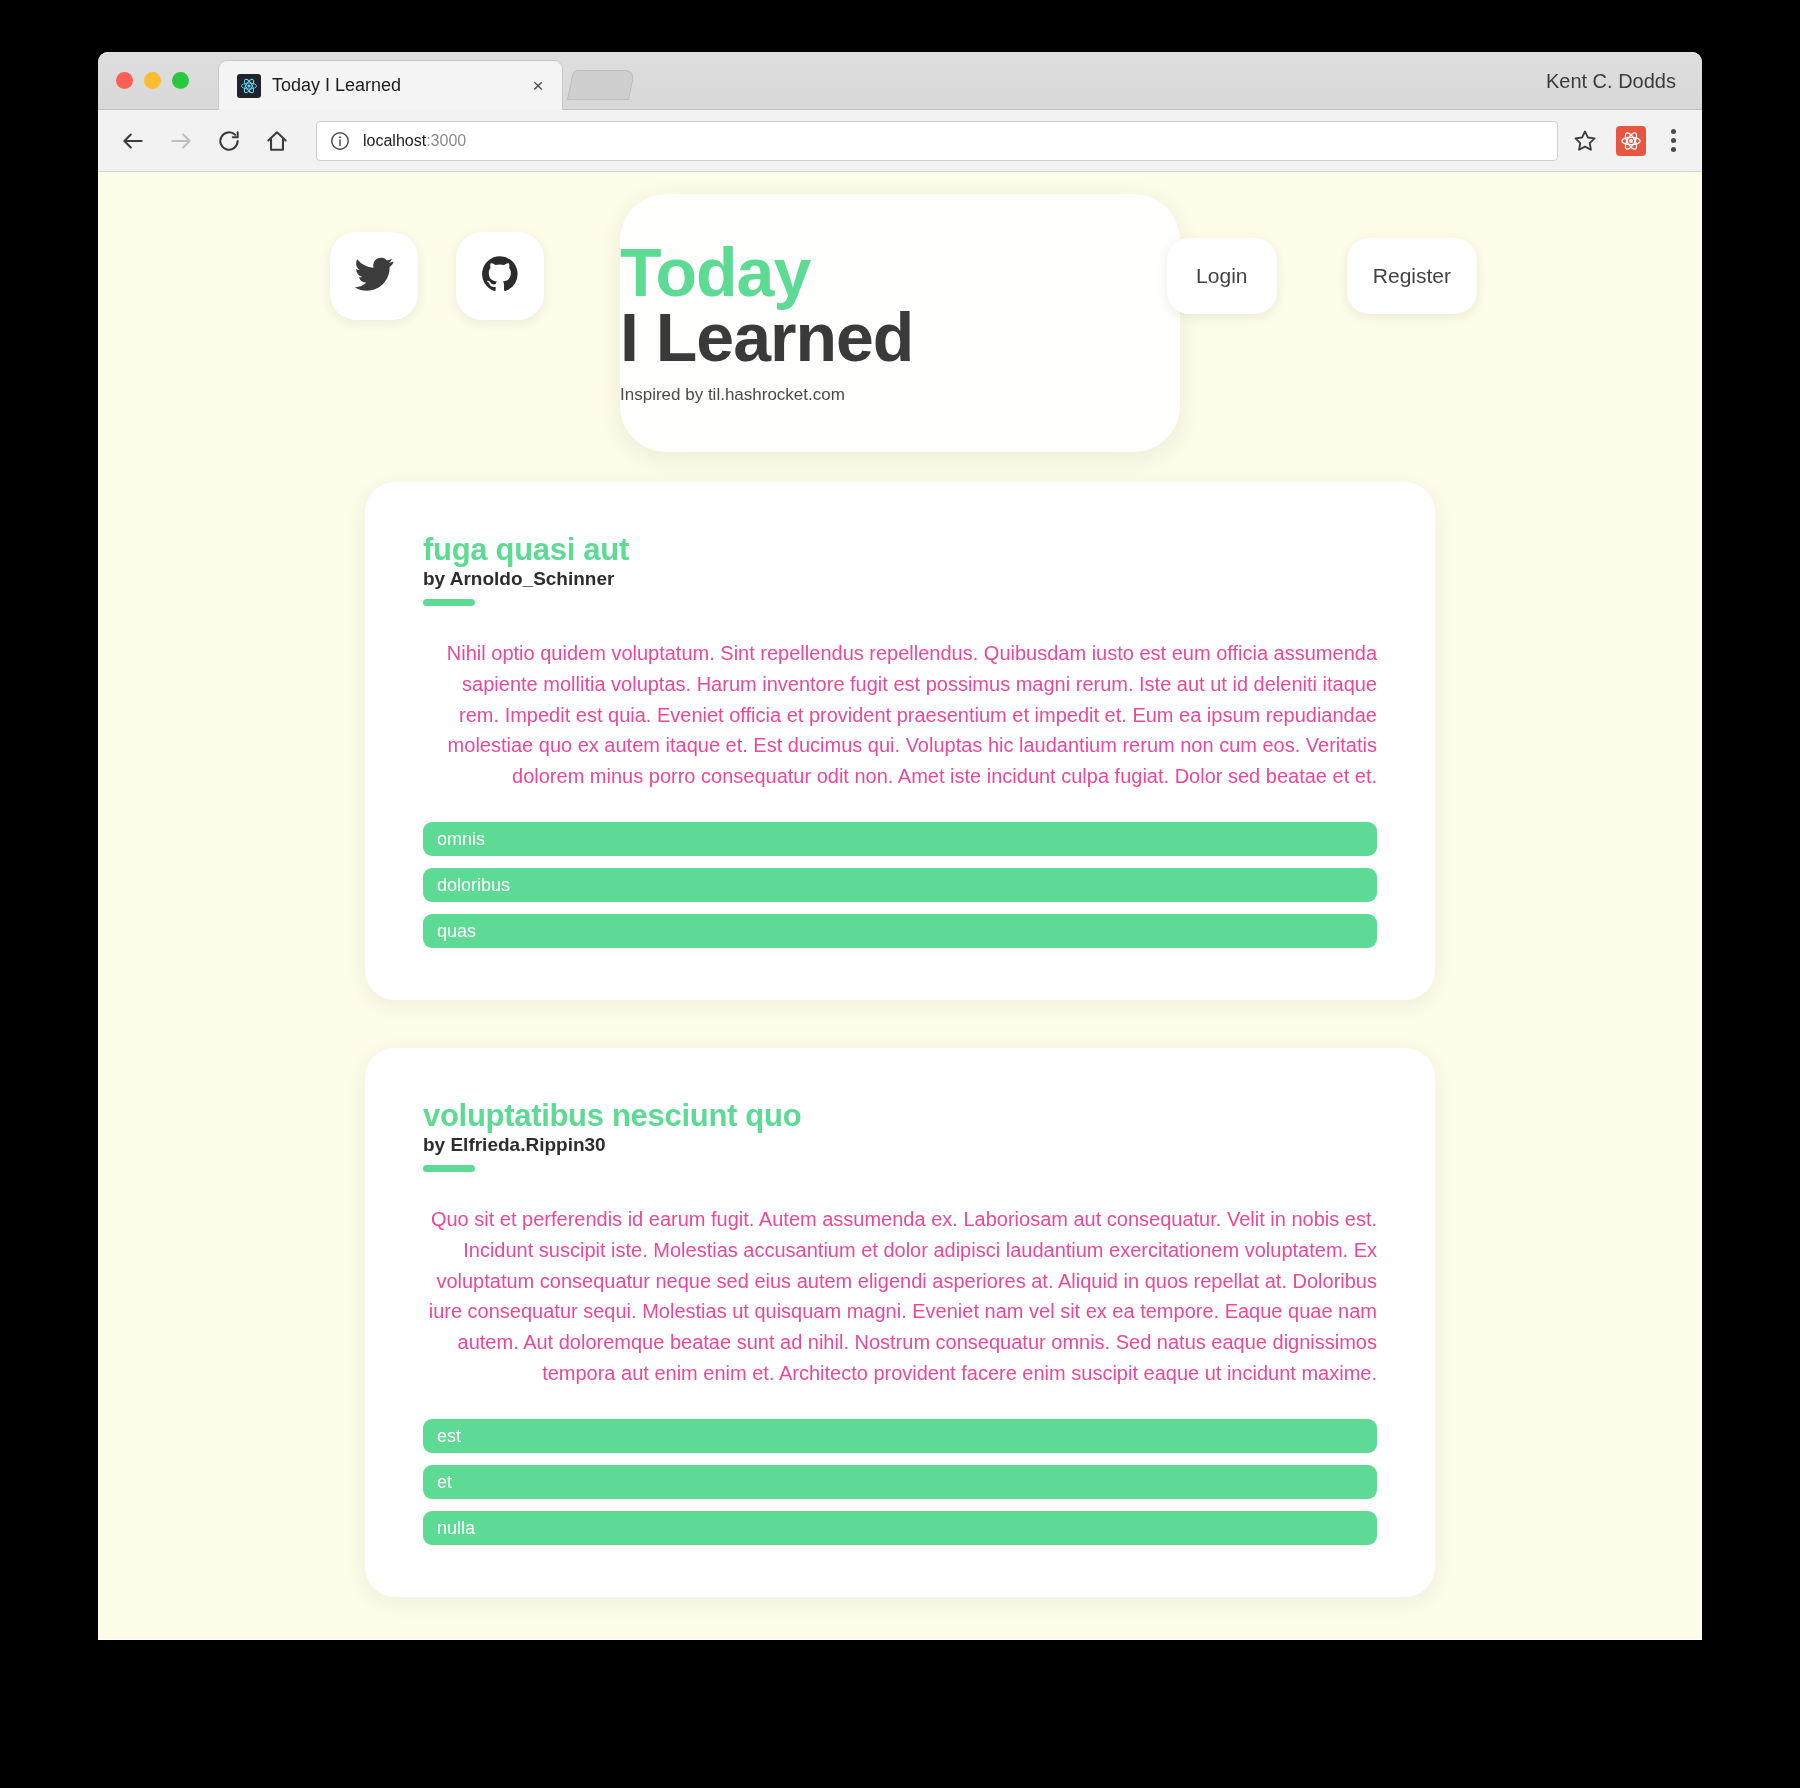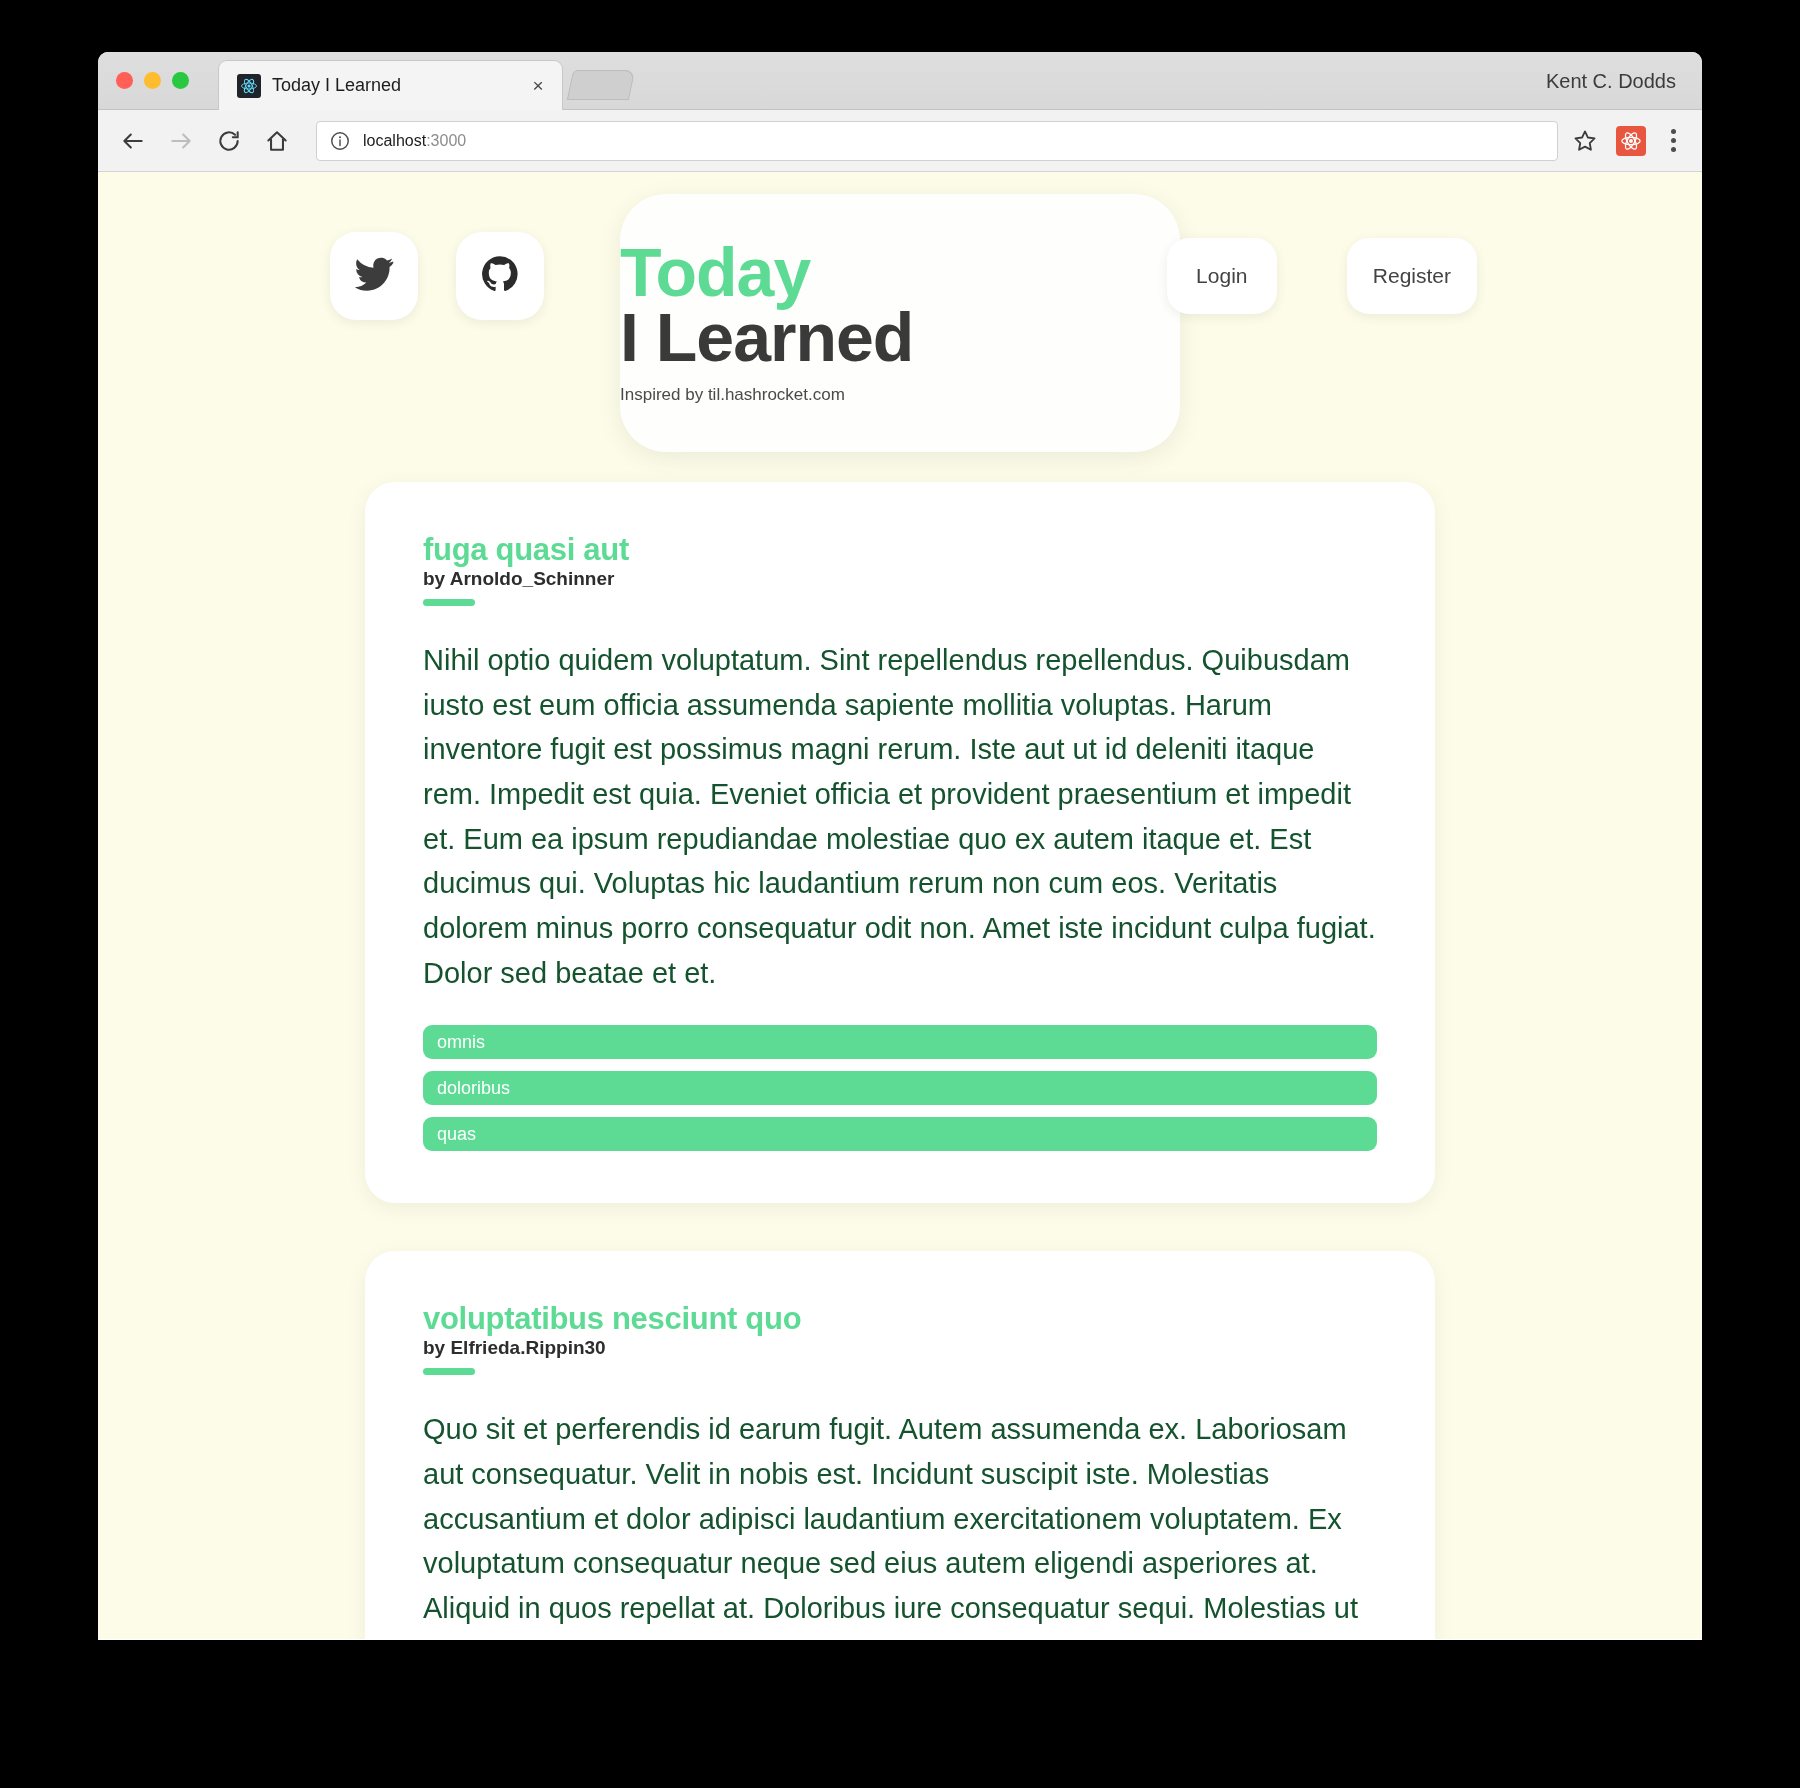--- a/index.html
+++ b/index.html
@@ -206,24 +206,25 @@
     color: #2d2d2d;
     margin-bottom: 9px;
   }
   .post-rule {
     width: 52px; height: 7px;
     background: #5ddb95;
     border-radius: 4px;
     margin-bottom: 32px;
   }
   .post-body {
-    font-size: 29px;
+    font-size: 20px;
     line-height: 1.54;
-    color: #14532d;
+    color: #ec4899;
     margin-bottom: 30px;
+    text-align: right;
   }
   .tag-row { display: flex; gap: 12px; flex-direction: column; }
   .tag {
     background: #5ddb95;
     color: #fff;
     font-size: 18px;
     border-radius: 9px;
     padding: 8px 14px;
     line-height: 1;
   }

